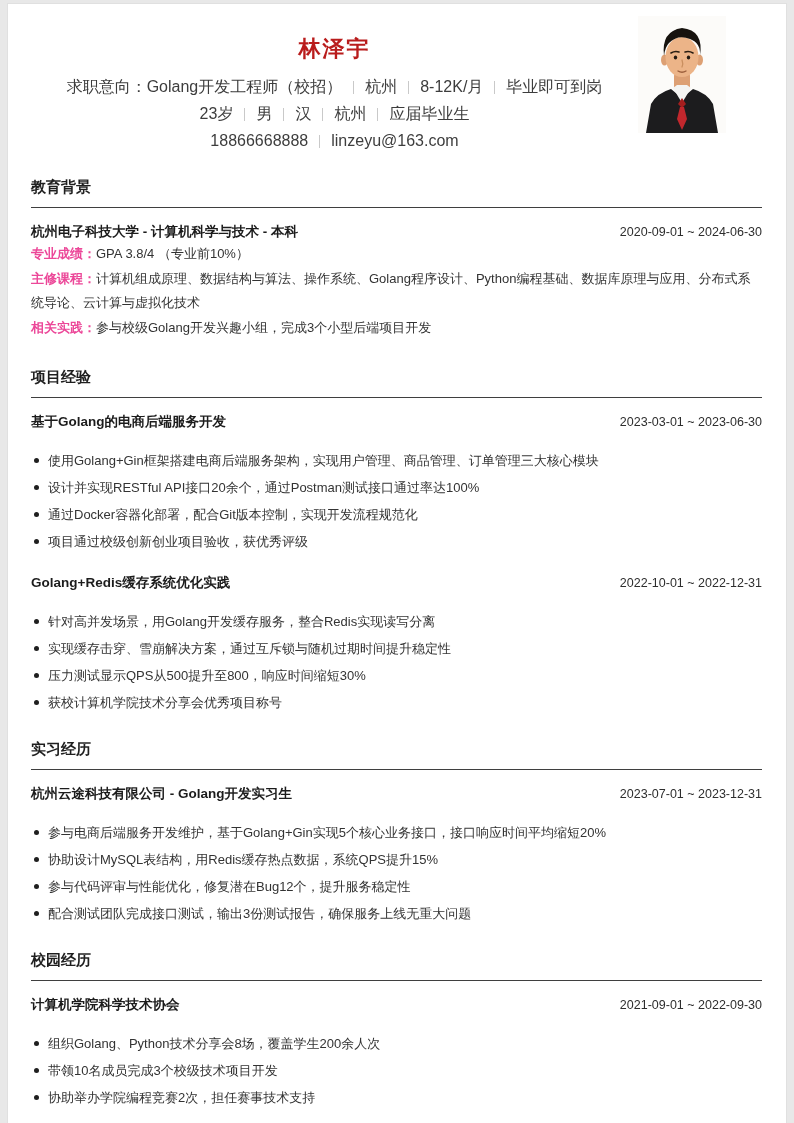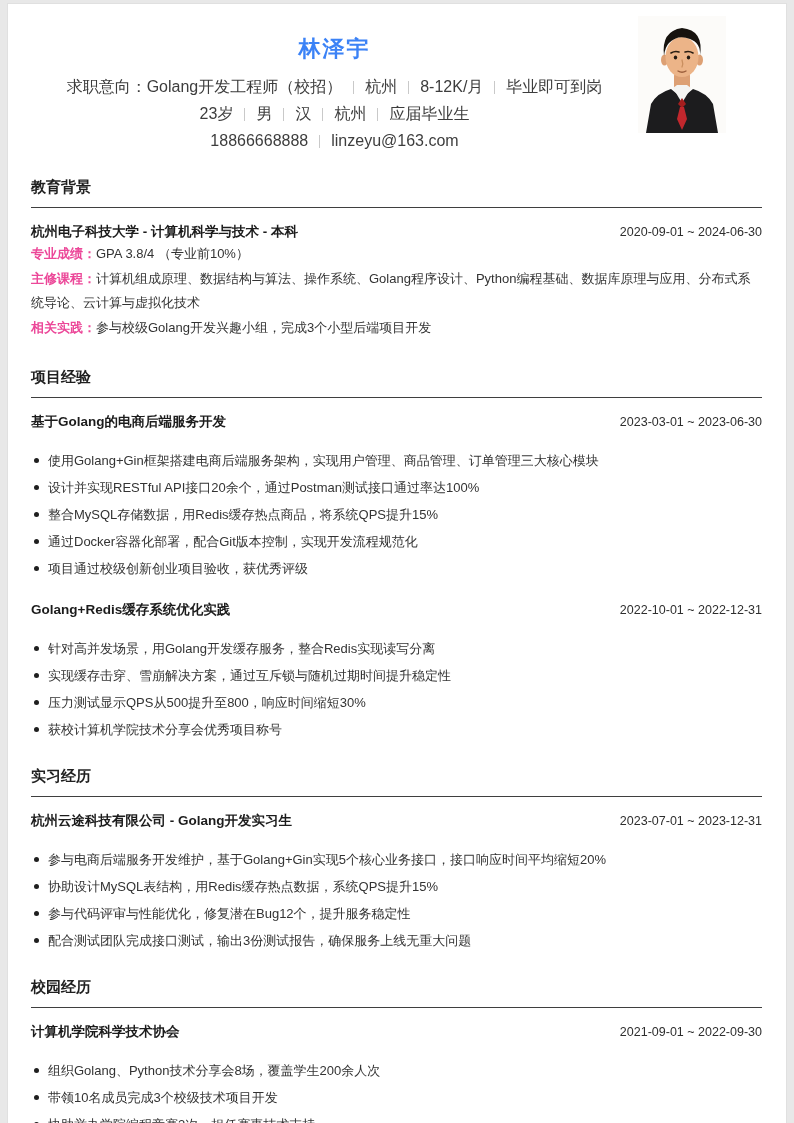--- a/index.html
+++ b/index.html
@@ -15,21 +15,21 @@
     width:780px;height:1150px;
     background:#ffffff;
     border:1px solid #e0e0e0;border-bottom:none;
     padding:0 24px 0 23px;
   }
   
   .header{display:flex;padding-top:20px;}
   .header-text{flex:1;text-align:center;padding-top:10px;}
   .name{
     margin:0 0 14px 0;
-    font-size:22px;font-weight:700;color:#3b82f6;letter-spacing:2px;
+    font-size:22px;font-weight:700;color:#b91c1c;letter-spacing:2px;
   }
   .info-line{
     margin-top:9px;font-size:16px;color:#3d3d3d;line-height:18px;white-space:nowrap;
   }
   .vsep{
     display:inline-block;width:1px;height:13px;background:#c9c9c9;
     margin:0 11px;vertical-align:-2px;
   }
   .photo{
     flex:none;width:88px;height:117px;margin:-8px 36px 0 0;
@@ -139,24 +139,20 @@
       <div class="bullet">
           <span class="dot"></span>
           <span>使用Golang+Gin框架搭建电商后端服务架构，实现用户管理、商品管理、订单管理三大核心模块</span>
         </div>
       <div class="bullet">
           <span class="dot"></span>
           <span>设计并实现RESTful API接口20余个，通过Postman测试接口通过率达100%</span>
         </div>
       <div class="bullet">
           <span class="dot"></span>
-          <span>整合MySQL存储数据，用Redis缓存热点商品，将系统QPS提升15%</span>
-        </div>
-      <div class="bullet">
-          <span class="dot"></span>
           <span>通过Docker容器化部署，配合Git版本控制，实现开发流程规范化</span>
         </div>
       <div class="bullet">
           <span class="dot"></span>
           <span>项目通过校级创新创业项目验收，获优秀评级</span>
         </div>
     </div>
 
     <div class="entry" style="margin-top:23px;">
       <span class="entry-title">Golang+Redis缓存系统优化实践</span>

